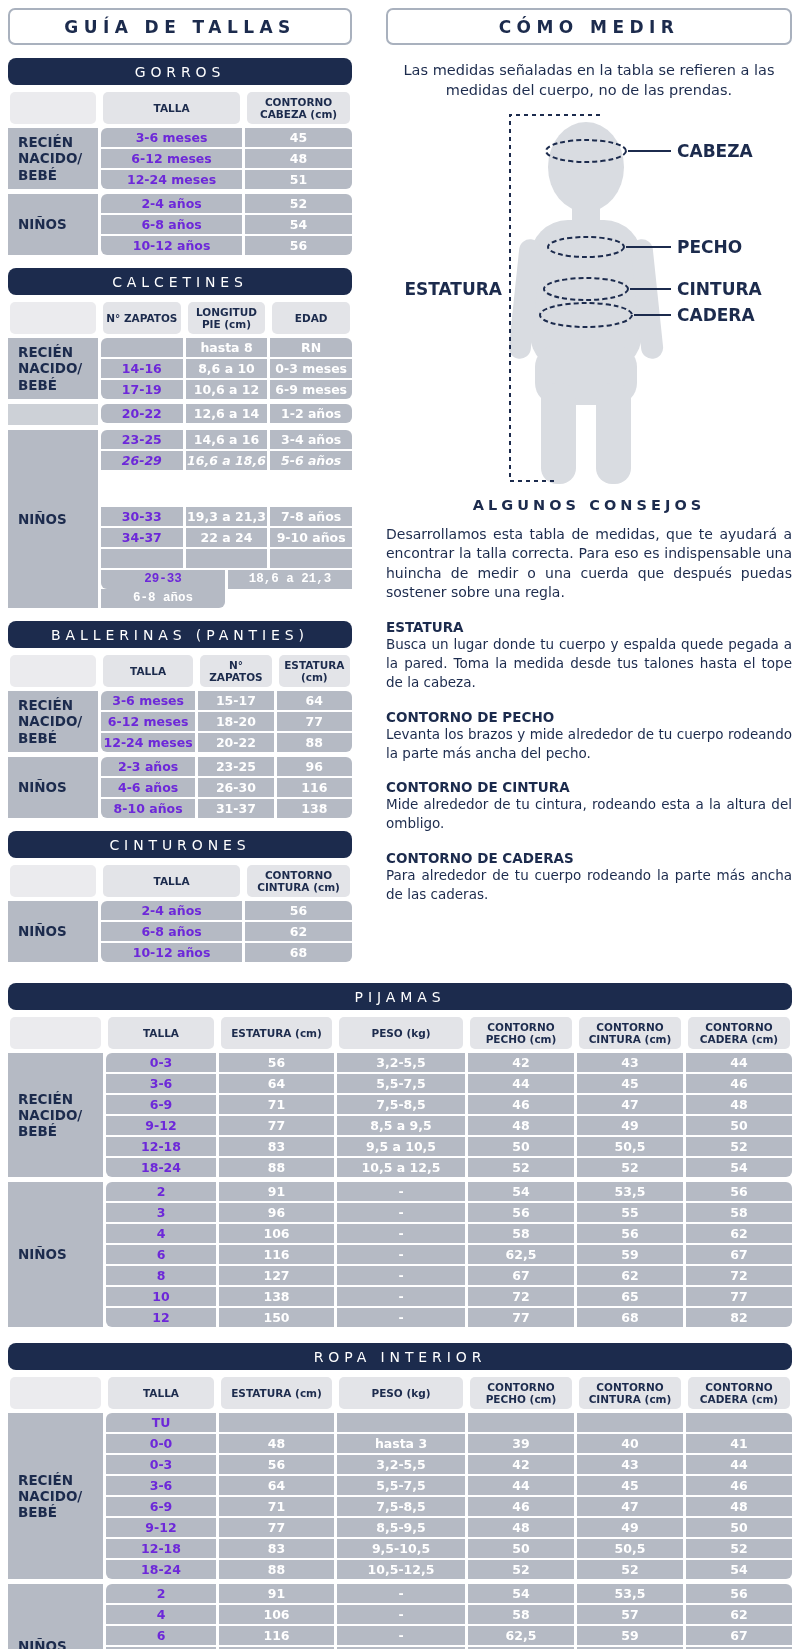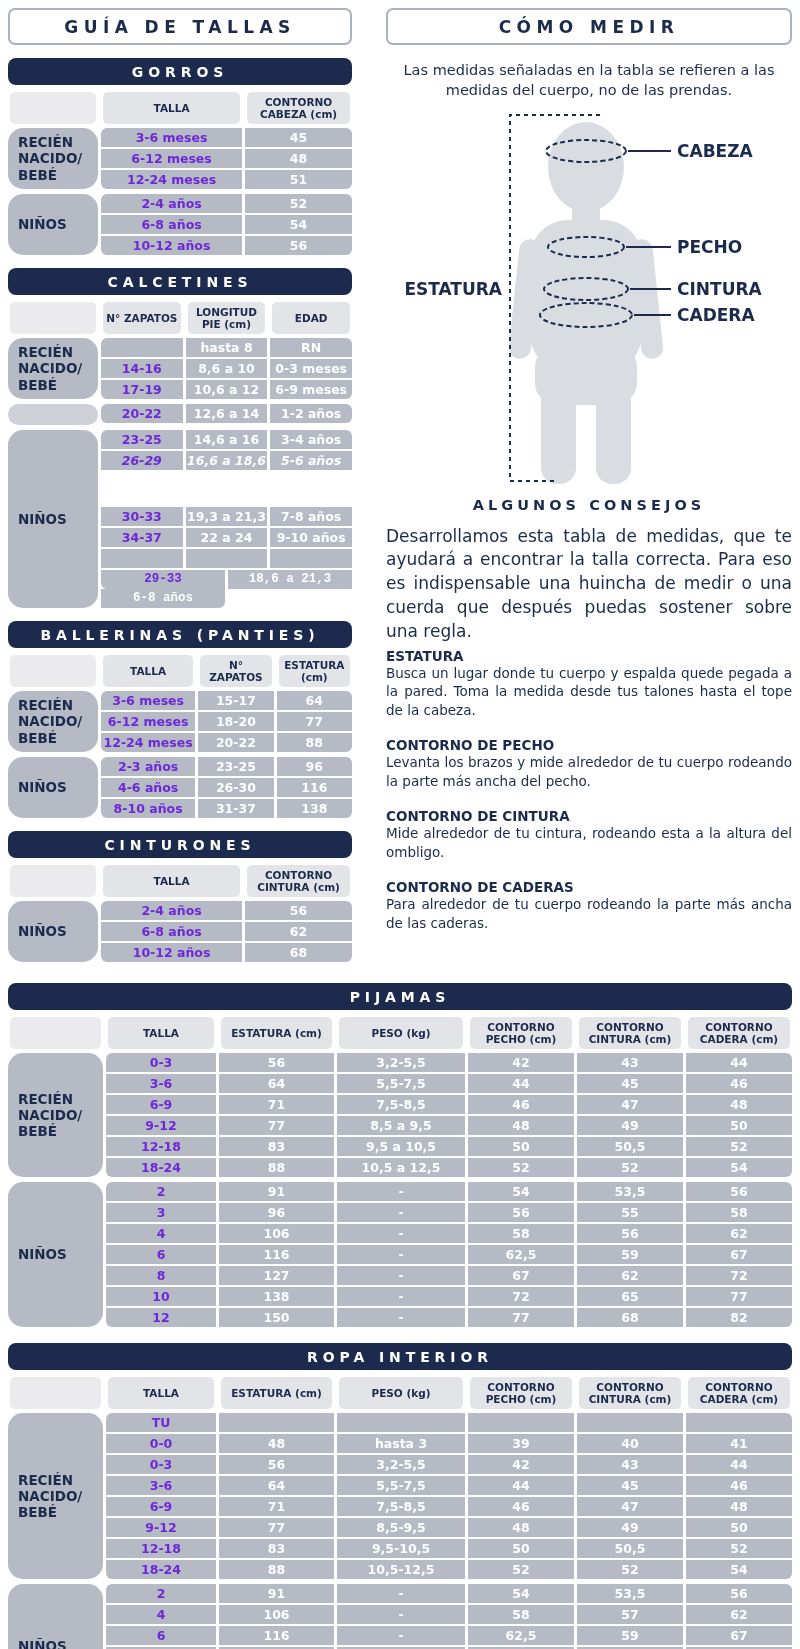--- a/index.html
+++ b/index.html
@@ -16,33 +16,33 @@
     border:2px solid #A9B1BE;border-radius:7px;height:37px;
     display:flex;align-items:center;justify-content:center;
     font-weight:bold;font-size:17px;letter-spacing:.32em;color:#1C2B4D;
   }
 
   
   .size-table{margin-top:13px}
   .band{
     height:27px;border-radius:8px;background:#1C2B4D;color:#fff;
     display:flex;align-items:center;justify-content:center;
-    font-weight:bold;font-size:14px;letter-spacing:.35em;
+    font-weight:normal;font-size:14px;letter-spacing:.35em;
   }
   .thead{display:grid;column-gap:3px;margin:7px 0 4px}
   .hchip{
     background:#E3E4E8;border-radius:5px;margin:0 2px;
     display:flex;align-items:center;justify-content:center;text-align:center;
     font-weight:bold;font-size:10.5px;line-height:1.18;min-height:32px;
     padding:2px 3px;color:#1C2B4D;
   }
   .corner{background:#EBEBEE;border-radius:5px;margin:0 2px}
   .tgroup{display:grid;column-gap:3px;margin-bottom:5px}
   .glabel{
-    background:#B5BAC4;border-radius:15px;
+    background:#B5BAC4;border-radius:0;
     display:flex;align-items:center;
     padding:4px 4px 4px 10px;font-weight:bold;font-size:13.5px;line-height:1.2;
     color:#1C2B4D;min-height:21px;
   }
   .glabel.spacer{background:#CDD1D7}
   .gbody{display:flex;flex-direction:column;gap:2px}
   .drow{display:grid;column-gap:3px}
   .dcell{
     background:#B5BAC4;height:19px;line-height:19px;text-align:center;
     color:#fff;font-weight:bold;font-size:12.5px;white-space:nowrap;overflow:hidden;
@@ -51,21 +51,21 @@
   .gbody .drow:first-child .dcell:first-child{border-top-left-radius:6px}
   .gbody .drow:first-child .dcell:last-child{border-top-right-radius:6px}
   .gbody .drow:last-child .dcell:first-child{border-bottom-left-radius:6px}
   .gbody .drow:last-child .dcell:last-child{border-bottom-right-radius:6px}
 
   
   .right{display:flex;flex-direction:column}
   .intro{margin-top:15px;text-align:center;font-size:14.5px;line-height:1.4}
   .diagram{margin:8px auto 0}
   .consejos-title{text-align:center;font-weight:bold;font-size:14.5px;letter-spacing:.28em;margin:8px 0 12px}
-  .consejos-text{font-size:17px;line-height:1.4;text-align:justify;margin-bottom:4px}
+  .consejos-text{font-size:14px;line-height:1.4;text-align:justify;margin-bottom:16px}
   .consejo{margin-bottom:17px}
   .consejo h4{font-size:13.5px;font-weight:bold}
   .consejo p{font-size:13.5px;line-height:1.4;text-align:justify}
 
   .big{margin-top:16px}
 </style>
 </head>
 <body>
 
 <div class="page">

